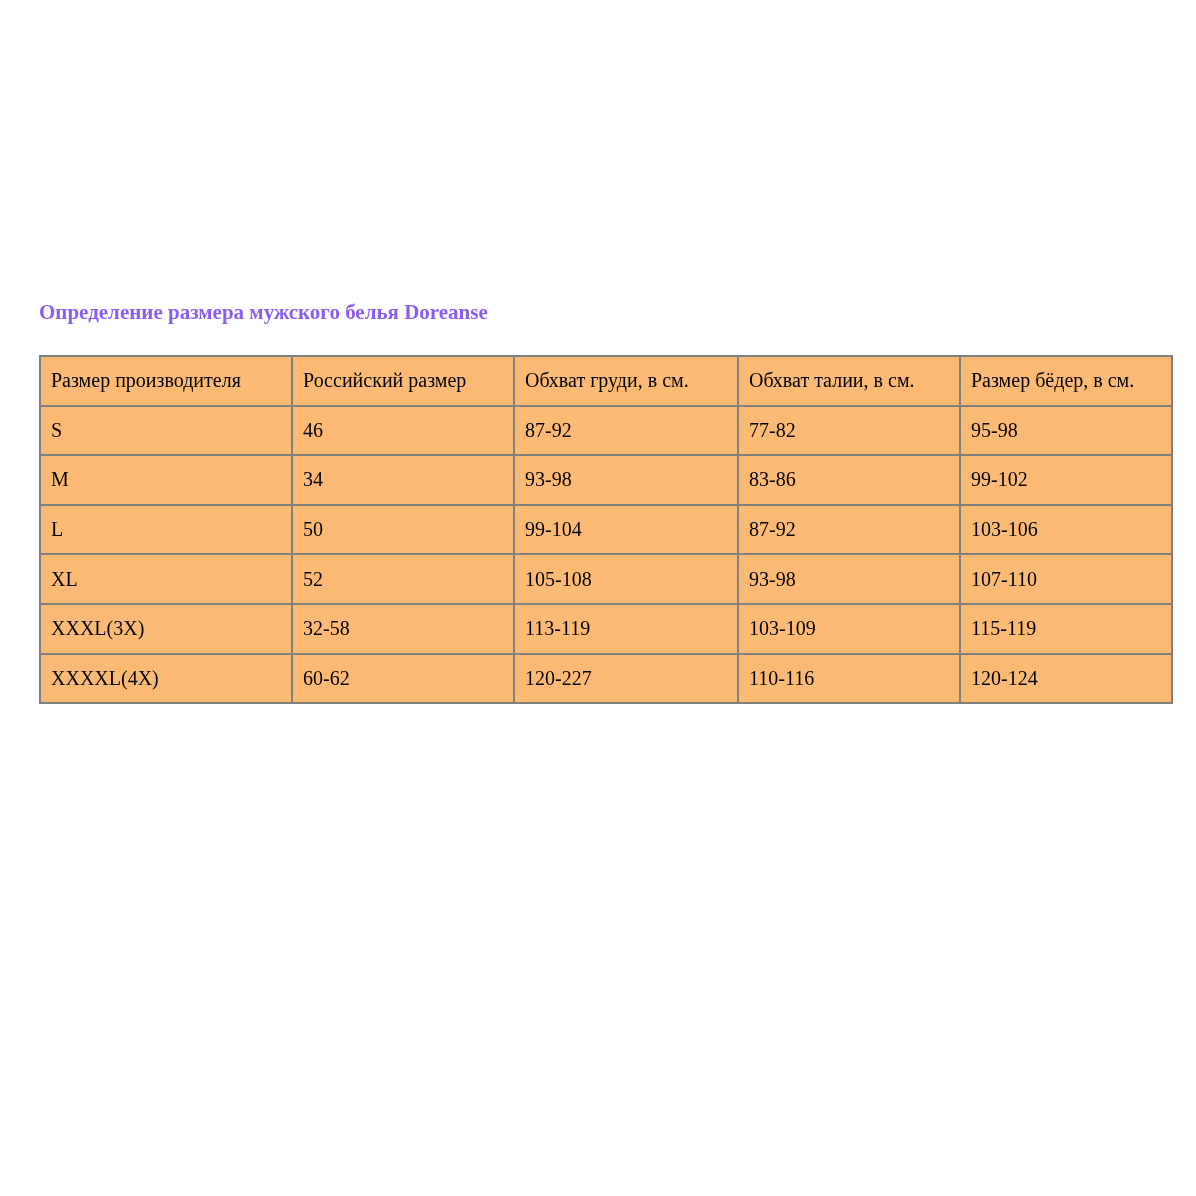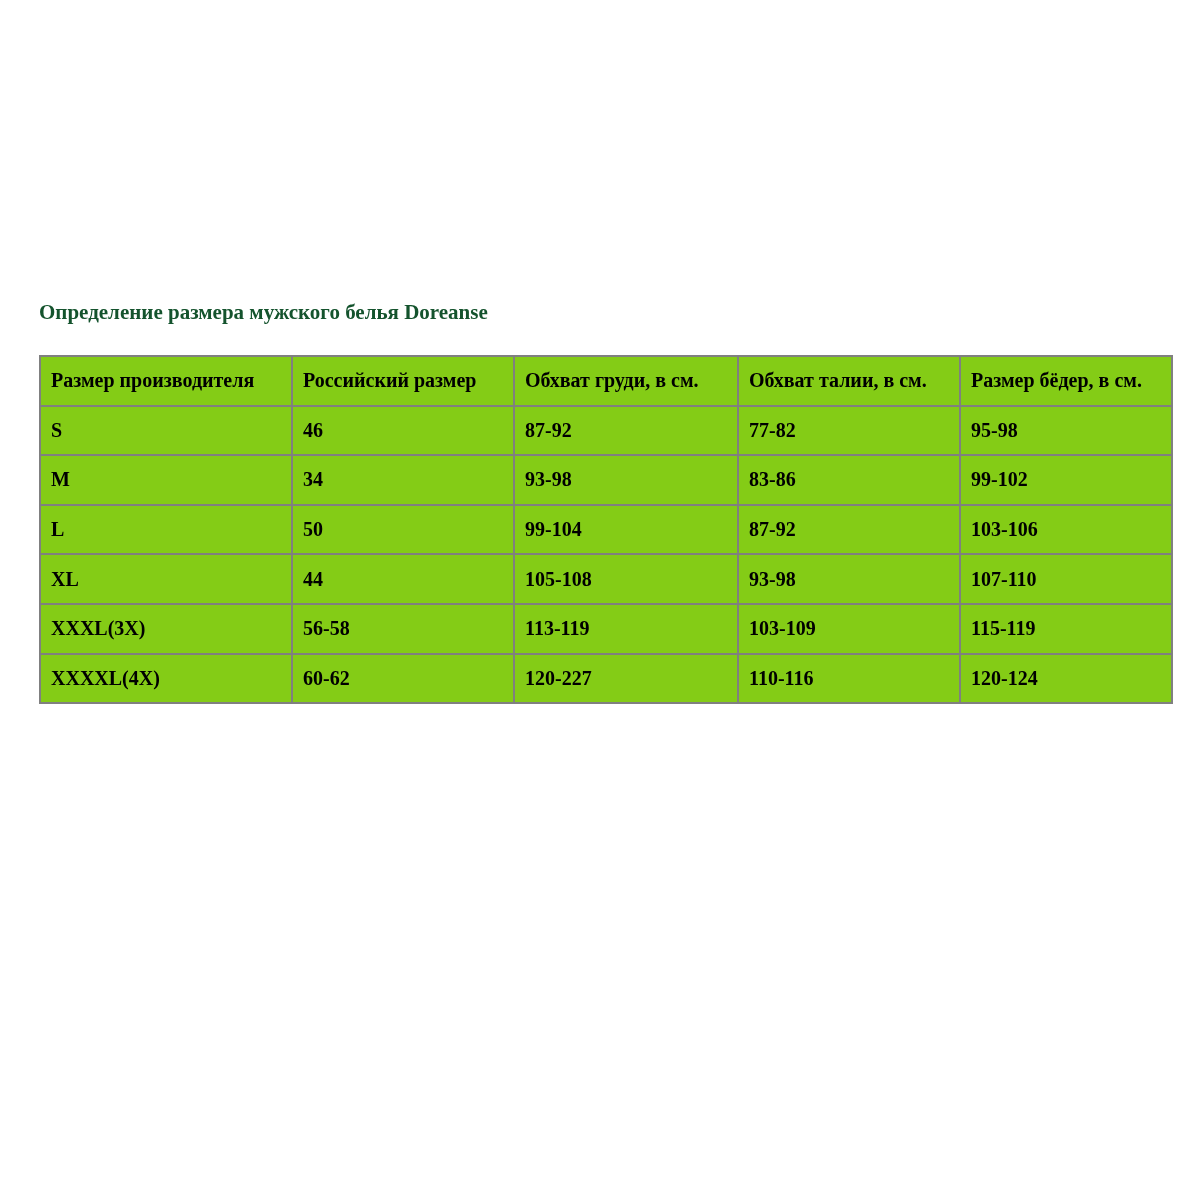--- a/index.html
+++ b/index.html
@@ -16,44 +16,44 @@
     overflow: hidden;
   }
   .page-title {
     position: absolute;
     left: 39px;
     top: 299px;
     margin: 0;
     font-size: 21px;
     line-height: 26px;
     font-weight: bold;
-    color: #14532d;
+    color: #8b5cf6;
     white-space: nowrap;
   }
   table.size-table {
     position: absolute;
     left: 39px;
     top: 355px;
     width: 1132px;
     border-collapse: collapse;
     table-layout: fixed;
   }
   table.size-table th,
   table.size-table td {
     border: 2px solid #808080;
     font-size: 20px;
-    font-weight: bold;
+    font-weight: normal;
     text-align: left;
     vertical-align: middle;
     padding: 0 4px 0 10px;
     height: 47.6px;
     color: #000000;
     white-space: nowrap;
     overflow: hidden;
-    background: #84cc16;
+    background: #fdba74;
   }
 </style>
 </head>
 <body>
 
 <h1 class="page-title">Определение размера мужского белья Doreanse</h1>
 
 <table class="size-table">
   <colgroup>
     <col style="width:252px">
@@ -88,28 +88,28 @@
       </tr>
       <tr>
         <td>L</td>
         <td>50</td>
         <td>99-104</td>
         <td>87-92</td>
         <td>103-106</td>
       </tr>
       <tr>
         <td>XL</td>
-        <td>44</td>
+        <td>52</td>
         <td>105-108</td>
         <td>93-98</td>
         <td>107-110</td>
       </tr>
       <tr>
         <td>XXXL(3X)</td>
-        <td>56-58</td>
+        <td>32-58</td>
         <td>113-119</td>
         <td>103-109</td>
         <td>115-119</td>
       </tr>
       <tr>
         <td>XXXXL(4X)</td>
         <td>60-62</td>
         <td>120-227</td>
         <td>110-116</td>
         <td>120-124</td>

